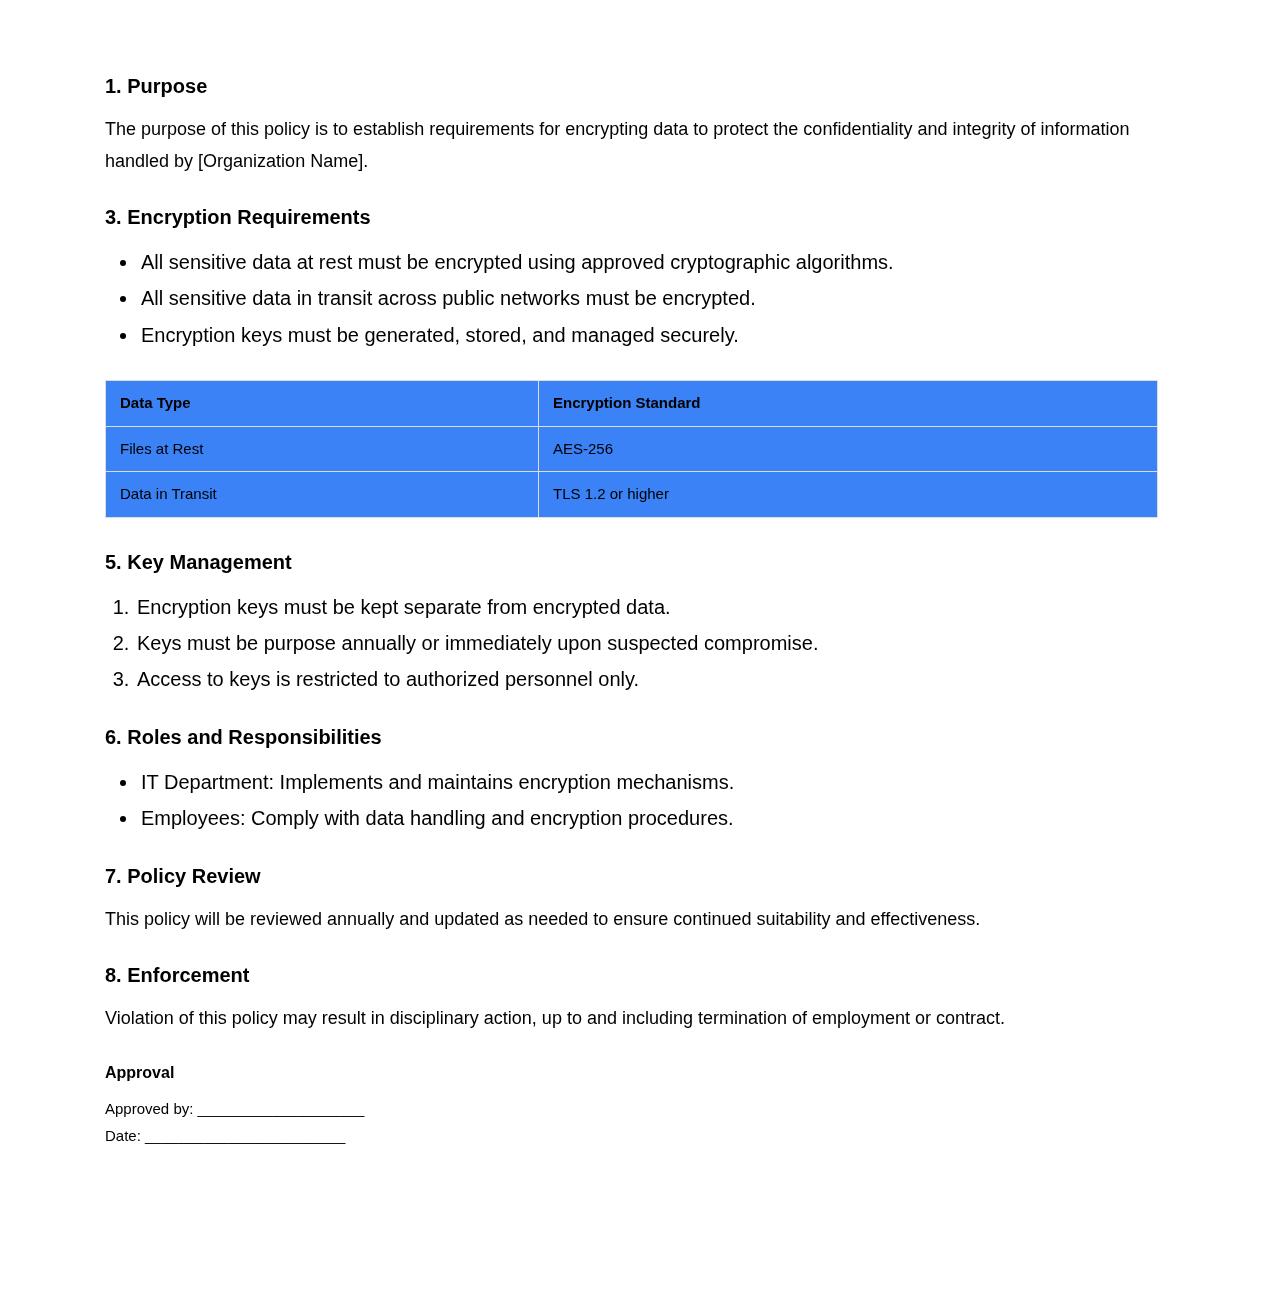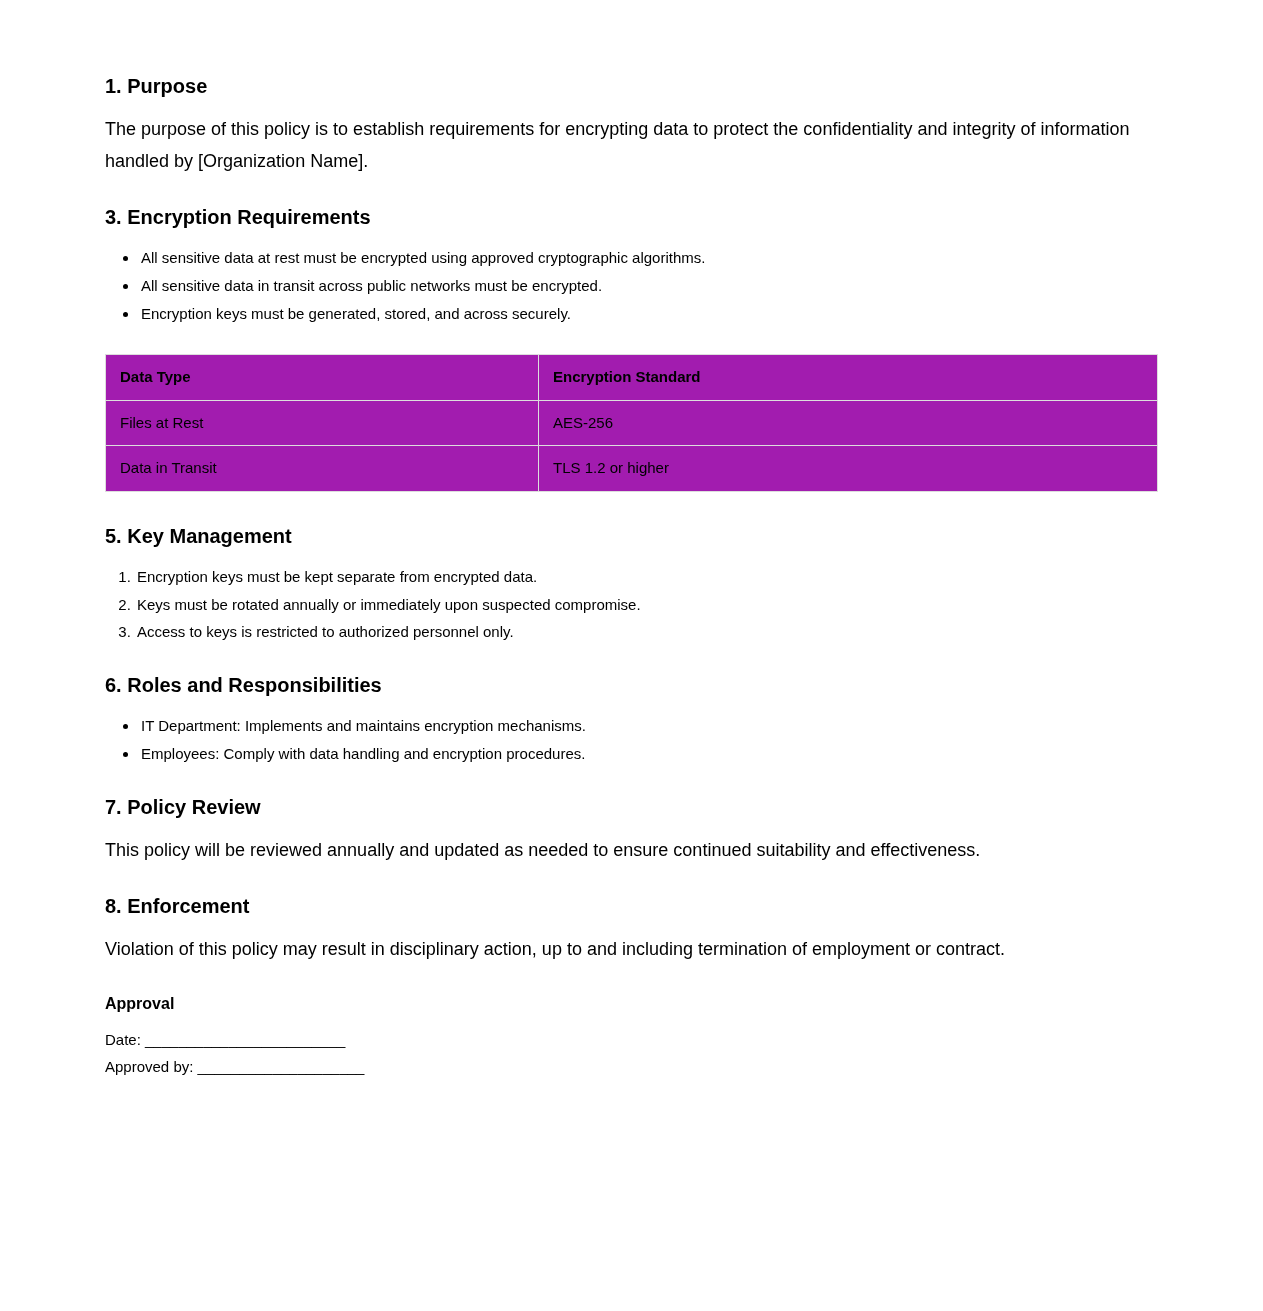--- a/index.html
+++ b/index.html
@@ -42,21 +42,21 @@
   .section {
     margin-bottom: 28px;
   }
   p.body-text {
     font-size: 18px;
     line-height: 1.75;
     margin: 0;
     max-width: 1053px;
   }
   ul.bullets, ol.numbers {
-    font-size: 15px;
+    font-size: 20px;
     line-height: 1.72;
     margin: 8px;
     padding-left: 0;
   }
   ul.bullets {
     list-style: disc outside;
     margin-left: 22px;
     padding-left: 12px;
   }
   ol.numbers {
@@ -75,21 +75,21 @@
     margin: 0;
     table-layout: fixed;
   }
   table.std-table th,
   table.std-table td {
     border: 1px solid #dddddd;
     padding: 11px 14px;
     text-align: left;
     vertical-align: middle;
     line-height: 1.5;
-    background: #a21caf;
+    background: #3b82f6;
   }
   table.std-table th {
     font-weight: bold;
   }
   table.std-table col.col-type { width: 433px; }
   .approval-block {
     font-size: 15px;
     line-height: 1.78;
   }
   .approval-line {
@@ -107,21 +107,21 @@
     <h2 class="section-heading">1. Purpose</h2>
     <p class="body-text">The purpose of this policy is to establish requirements for encrypting data to protect the confidentiality and integrity of information handled by [Organization Name].</p>
   </div>
 
 
   <div class="section">
     <h2 class="section-heading">3. Encryption Requirements</h2>
     <ul class="bullets">
       <li>All sensitive data at rest must be encrypted using approved cryptographic algorithms.</li>
       <li>All sensitive data in transit across public networks must be encrypted.</li>
-      <li>Encryption keys must be generated, stored, and across securely.</li>
+      <li>Encryption keys must be generated, stored, and managed securely.</li>
     </ul>
   </div>
 
   <div class="section table-section">
     <table class="std-table">
       <colgroup>
         <col class="col-type">
         <col class="col-standard">
       </colgroup>
       <thead>
@@ -140,21 +140,21 @@
           <td>TLS 1.2 or higher</td>
         </tr>
       </tbody>
     </table>
   </div>
 
   <div class="section">
     <h2 class="section-heading">5. Key Management</h2>
     <ol class="numbers">
       <li>Encryption keys must be kept separate from encrypted data.</li>
-      <li>Keys must be rotated annually or immediately upon suspected compromise.</li>
+      <li>Keys must be purpose annually or immediately upon suspected compromise.</li>
       <li>Access to keys is restricted to authorized personnel only.</li>
     </ol>
   </div>
 
   <div class="section">
     <h2 class="section-heading">6. Roles and Responsibilities</h2>
     <ul class="bullets">
       <li>IT Department: Implements and maintains encryption mechanisms.</li>
       <li>Employees: Comply with data handling and encryption procedures.</li>
     </ul>
@@ -166,18 +166,18 @@
   </div>
 
   <div class="section">
     <h2 class="section-heading">8. Enforcement</h2>
     <p class="body-text">Violation of this policy may result in disciplinary action, up to and including termination of employment or contract.</p>
   </div>
 
   <div class="section">
     <h3 class="sub-heading">Approval</h3>
     <div class="approval-block">
+      <div class="approval-line">Approved by: ____________________</div>
       <div class="approval-line">Date: ________________________</div>
-      <div class="approval-line">Approved by: ____________________</div>
     </div>
   </div>
 
 </div>
 
 </body></html>

